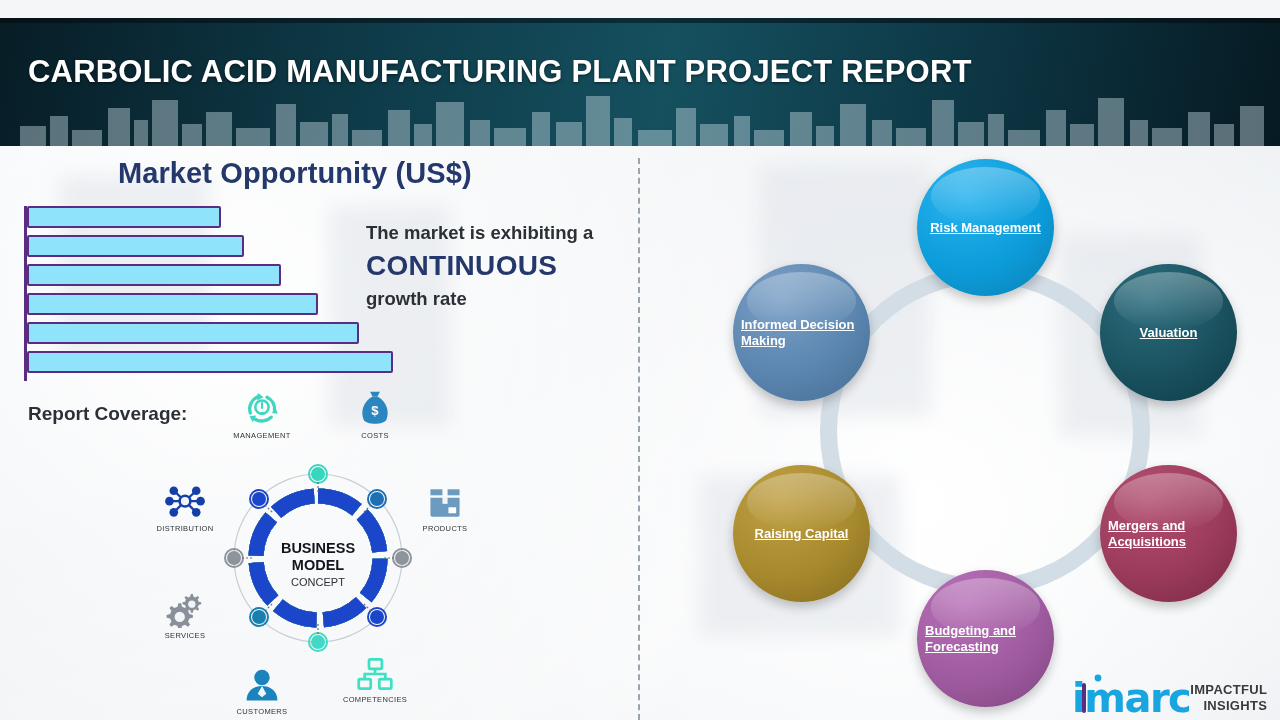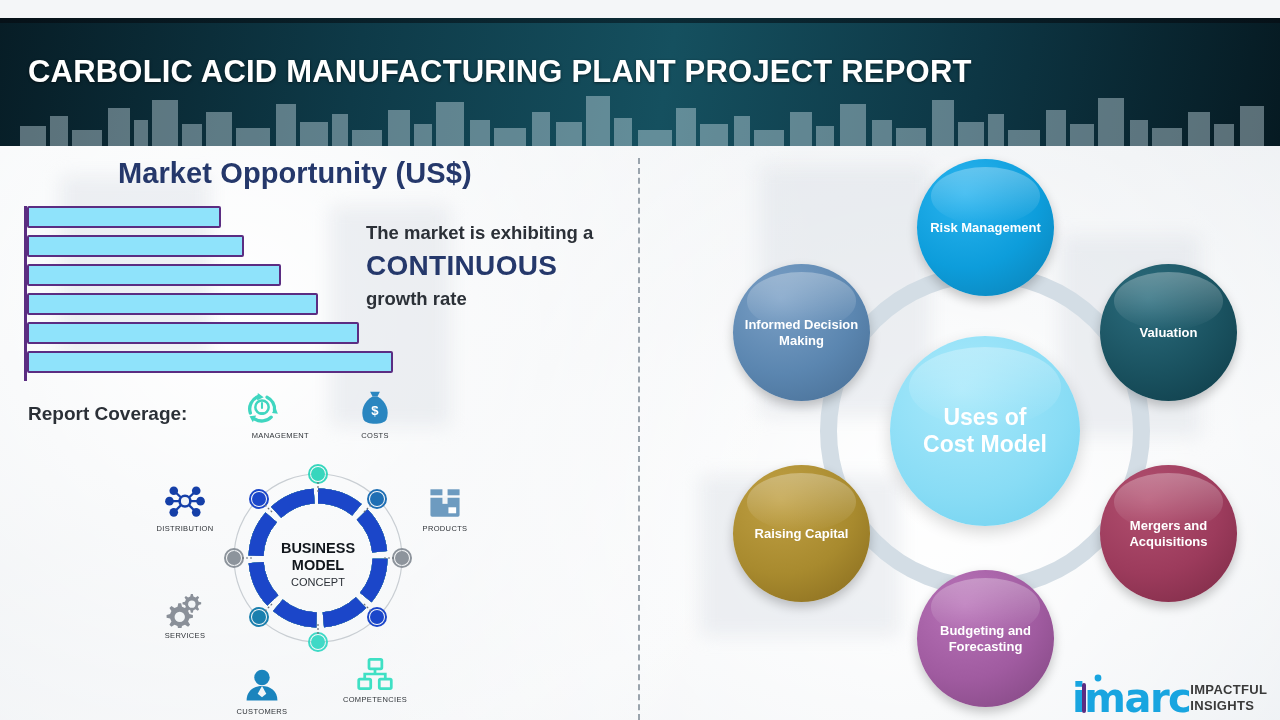--- a/index.html
+++ b/index.html
@@ -79,23 +79,24 @@
   }
 
   
   .cm { position:absolute; left:660px; top:130px; width:620px; height:590px; }
   .cm-ring {
     position:absolute; left:160px; top:118px; width:330px; height:330px;
     border:17px solid #d3dde5; border-radius:50%;
   }
   .node {
     position:absolute; border-radius:50%;
-    display:flex; align-items:center; justify-content:center; text-align:center;
+    display:flex; align-items:center; justify-content:center; 
     color:#ffffff; font-weight:bold; line-height:1.18;
     box-shadow:0 5px 11px rgba(0,0,0,.22);
+    text-decoration:underline;
   }
   .node.satellite { width:137px; height:137px; font-size:13px; }
   .node .gloss{
     position:absolute; left:10%; top:6%; width:80%; height:42%;
     border-radius:50%;
     background:linear-gradient(180deg,rgba(255,255,255,.30),rgba(255,255,255,0));
     pointer-events:none;
   }
   .node .lbl{ position:relative; z-index:2; padding:0 8px; }
   .node.center {
@@ -104,21 +105,21 @@
     box-shadow:0 6px 16px rgba(0,0,0,.16);
   }
 
   .logo { position:absolute; left:1072px; top:660px; width:200px; height:48px; }
   .logo .mark {
     font-size:40px; font-weight:bold; color:#18a5e0;
     letter-spacing:-1.5px; line-height:1; font-family:"DejaVu Sans", sans-serif;
   }
   .logo .bar { width:3px; background:#2d2d2d; height:30px; margin:0 7px; }
   .logo .tag { font-size:13px; font-weight:bold; color:#3a3a3a; line-height:1.25; letter-spacing:.3px; }
-  .logo-row { display:flex; align-items:center; }
+  .logo-row { display:flex; align-items:center;text-align:right; }
 </style>
 </head>
 <body>
 
 <div id="slide">
 
   <div class="header">
     <div class="header-top-strip"></div>
     <svg class="skyline" viewBox="0 0 1280 60" preserveAspectRatio="none">
       <g fill="#cfe2ea">
@@ -242,21 +243,21 @@
         <line x1="178" y1="248" x2="178" y2="236"></line>
           <line x1="125" y1="225" x2="133" y2="217"></line>
         <line x1="102" y1="172" x2="114" y2="172"></line>
           <line x1="125" y1="119" x2="133" y2="127"></line>
       </g>
       <text x="178" y="167" text-anchor="middle" font-family="Liberation Sans, sans-serif" font-size="14.5" font-weight="bold" fill="#11161c">BUSINESS</text>
       <text x="178" y="184" text-anchor="middle" font-family="Liberation Sans, sans-serif" font-size="14.5" font-weight="bold" fill="#11161c">MODEL</text>
       <text x="178" y="200" text-anchor="middle" font-family="Liberation Sans, sans-serif" font-size="11" fill="#2b3037">CONCEPT</text>
     </svg>
 
-    <div class="bm-node" style="left:75px;top:0px;text-align:right;">
+    <div class="bm-node" style="left:75px;top:0px;">
       <div class="glyph">
         <svg width="40" height="40" viewBox="0 0 48 48">
           <g fill="none" stroke="#3fd6c0" stroke-width="4" stroke-linecap="round">
             <path d="M10 30 A16 16 0 0 1 20 10"></path>
               <path d="M30 11 A16 16 0 0 1 39 27"></path>
             <path d="M35 35 A16 16 0 0 1 15 37"></path>
           </g>
           <g fill="#3fd6c0">
               <polygon points="19,6 26,11 18,15"></polygon>
               <polygon points="40,23 43,31 36,30"></polygon>
@@ -384,27 +385,20 @@
     <div class="node satellite" style="left:73px;top:317px;background:radial-gradient(circle at 35% 25%,#c0a044,#a88a2e 55%,#85691d);">
       <span class="gloss"></span>
       <span class="lbl">Raising Capital</span>
     </div>
 
     <div class="node satellite" style="left:73px;top:116px;background:radial-gradient(circle at 35% 25%,#7ba0c6,#5b86b0 55%,#466c92);">
       <span class="gloss"></span>
       <span class="lbl">Informed Decision Making</span>
     </div>
 
-    <div class="node center" style="background:radial-gradient(circle at 38% 28%,#a8e9fb,#88dcf5 60%,#6ccfee);">
-      <span class="gloss"></span>
-      <span class="lbl">
-        <span>Uses of</span><br>
-        <span>Cost Model</span>
-      </span>
-    </div>
   </div>
 
   <div class="logo">
     <svg width="8" height="8" style="position:absolute;left:22px;top:-4px;">
       <circle cx="4" cy="4" r="3.4" fill="#18a5e0"></circle>
     </svg>
     <div class="logo-row">
       <div class="mark">imarc</div>
       <div class="bar"></div>
       <div>

